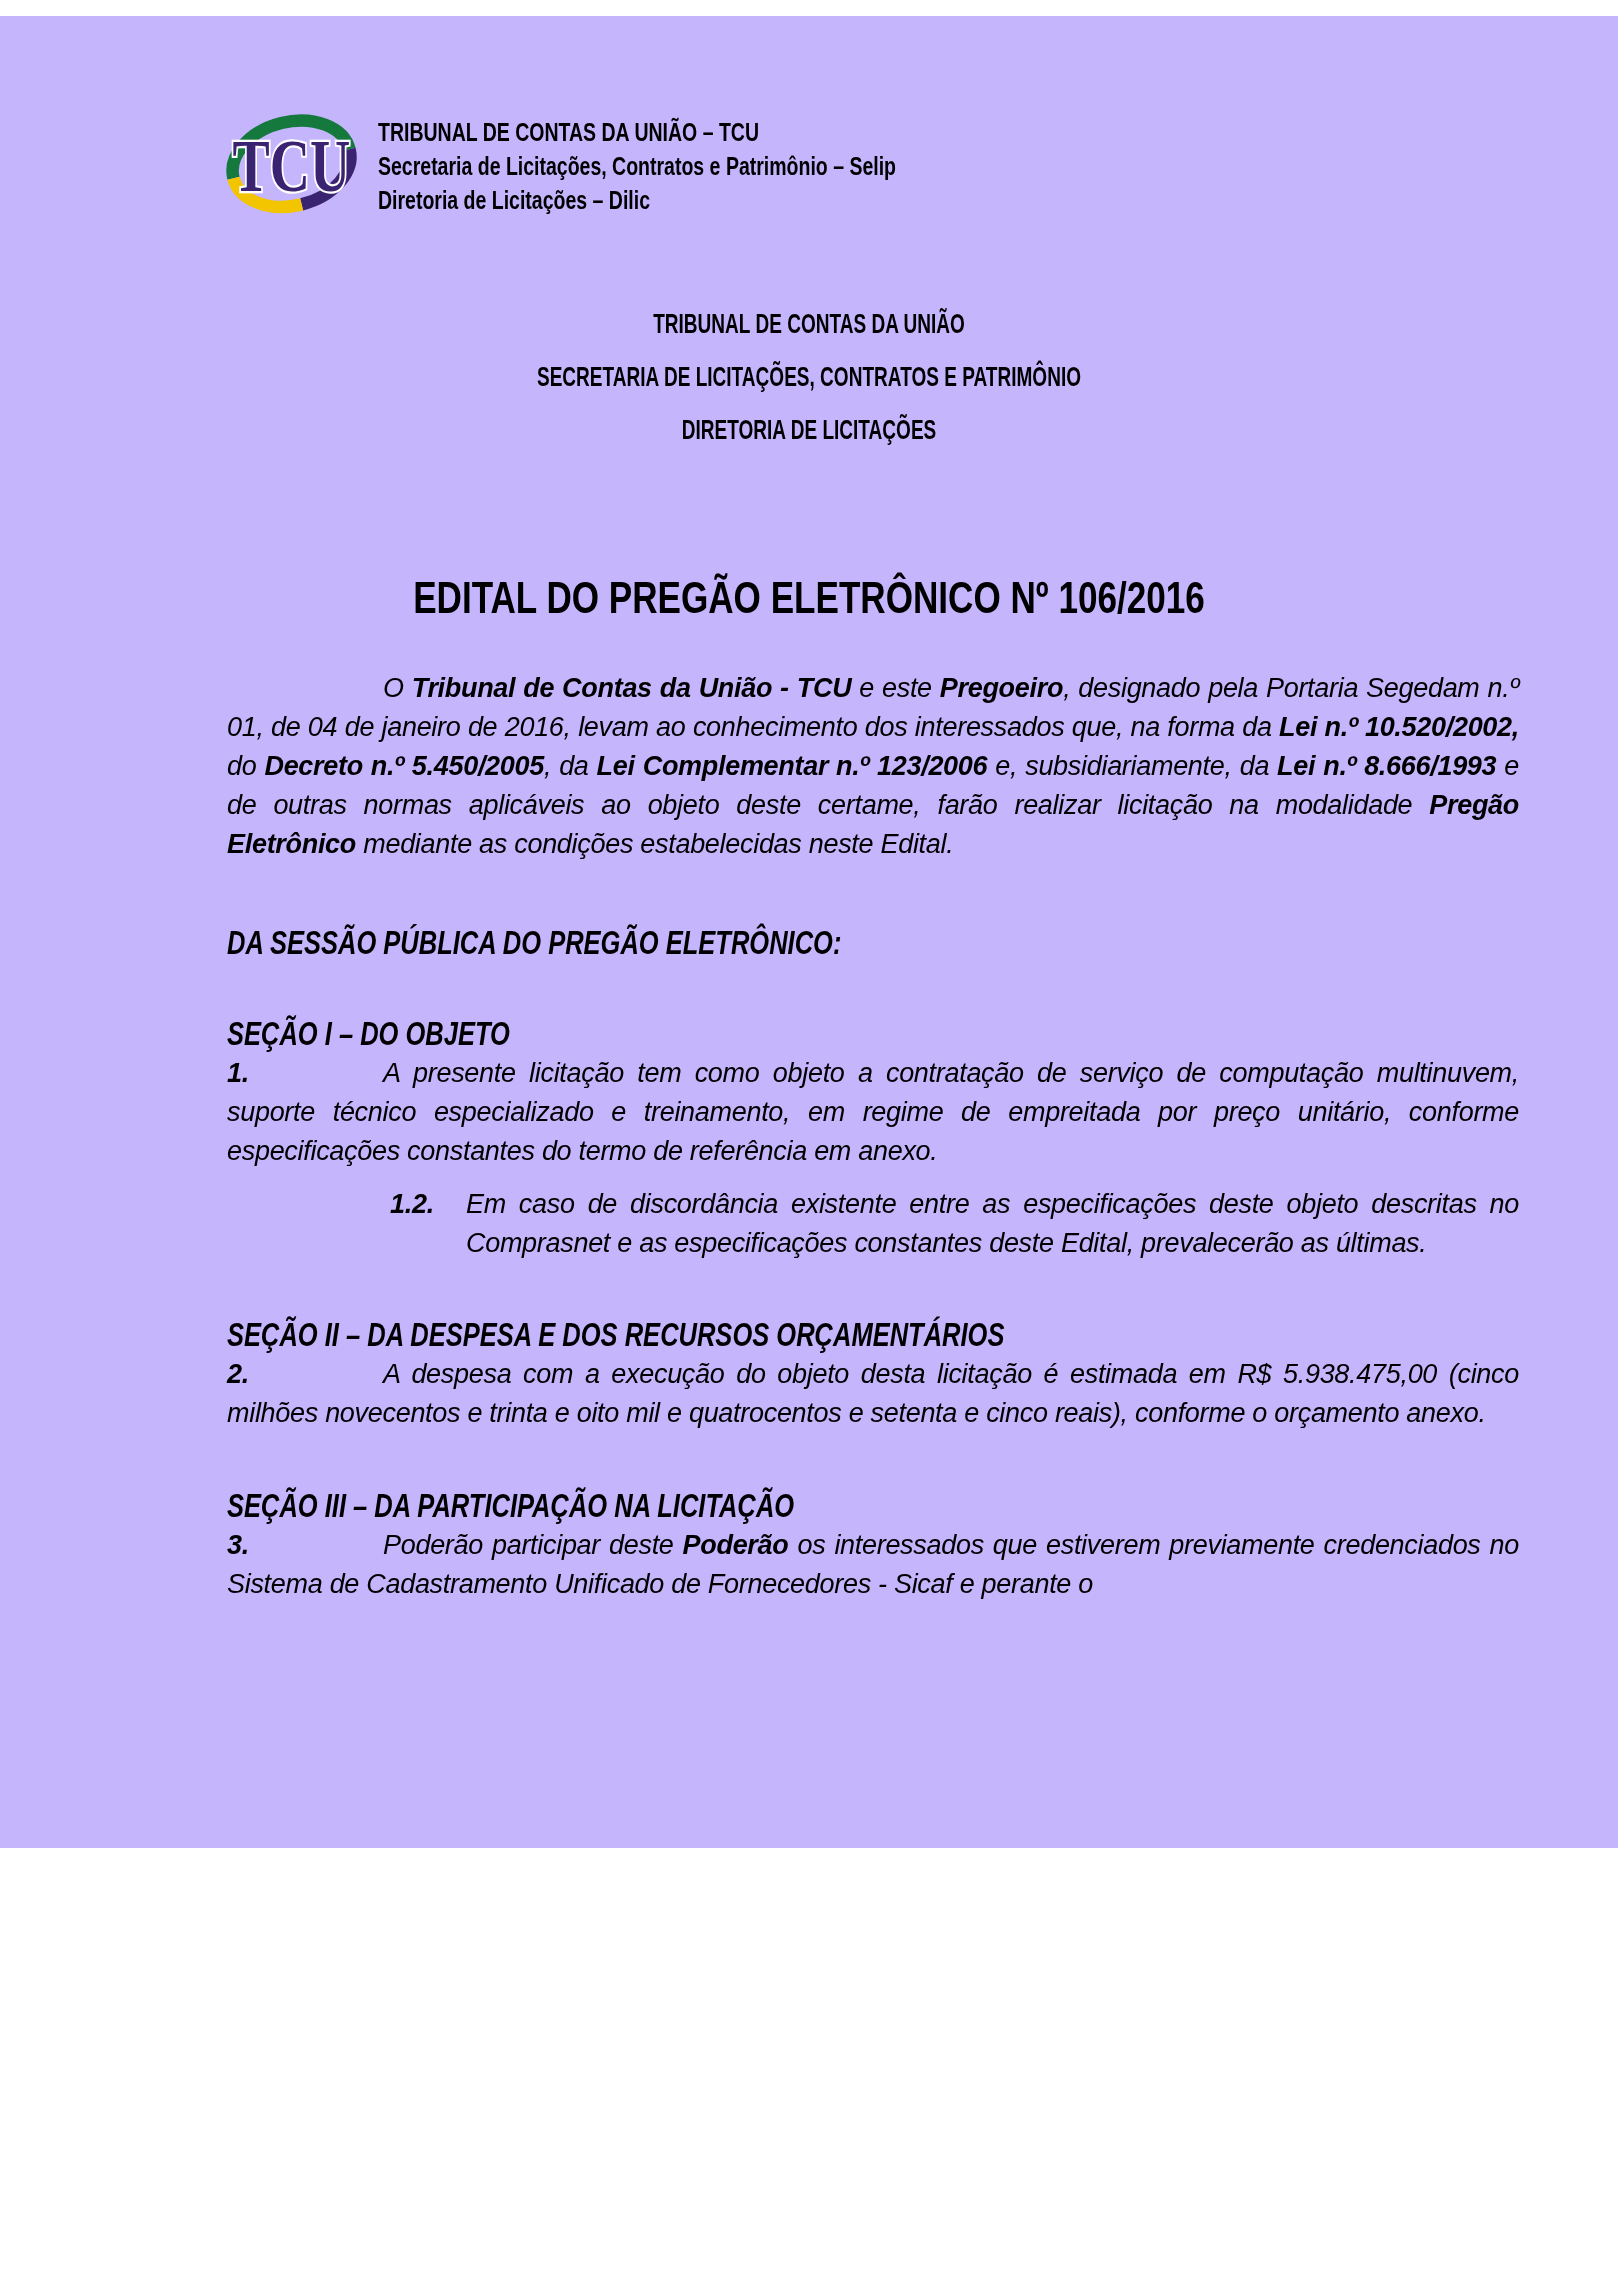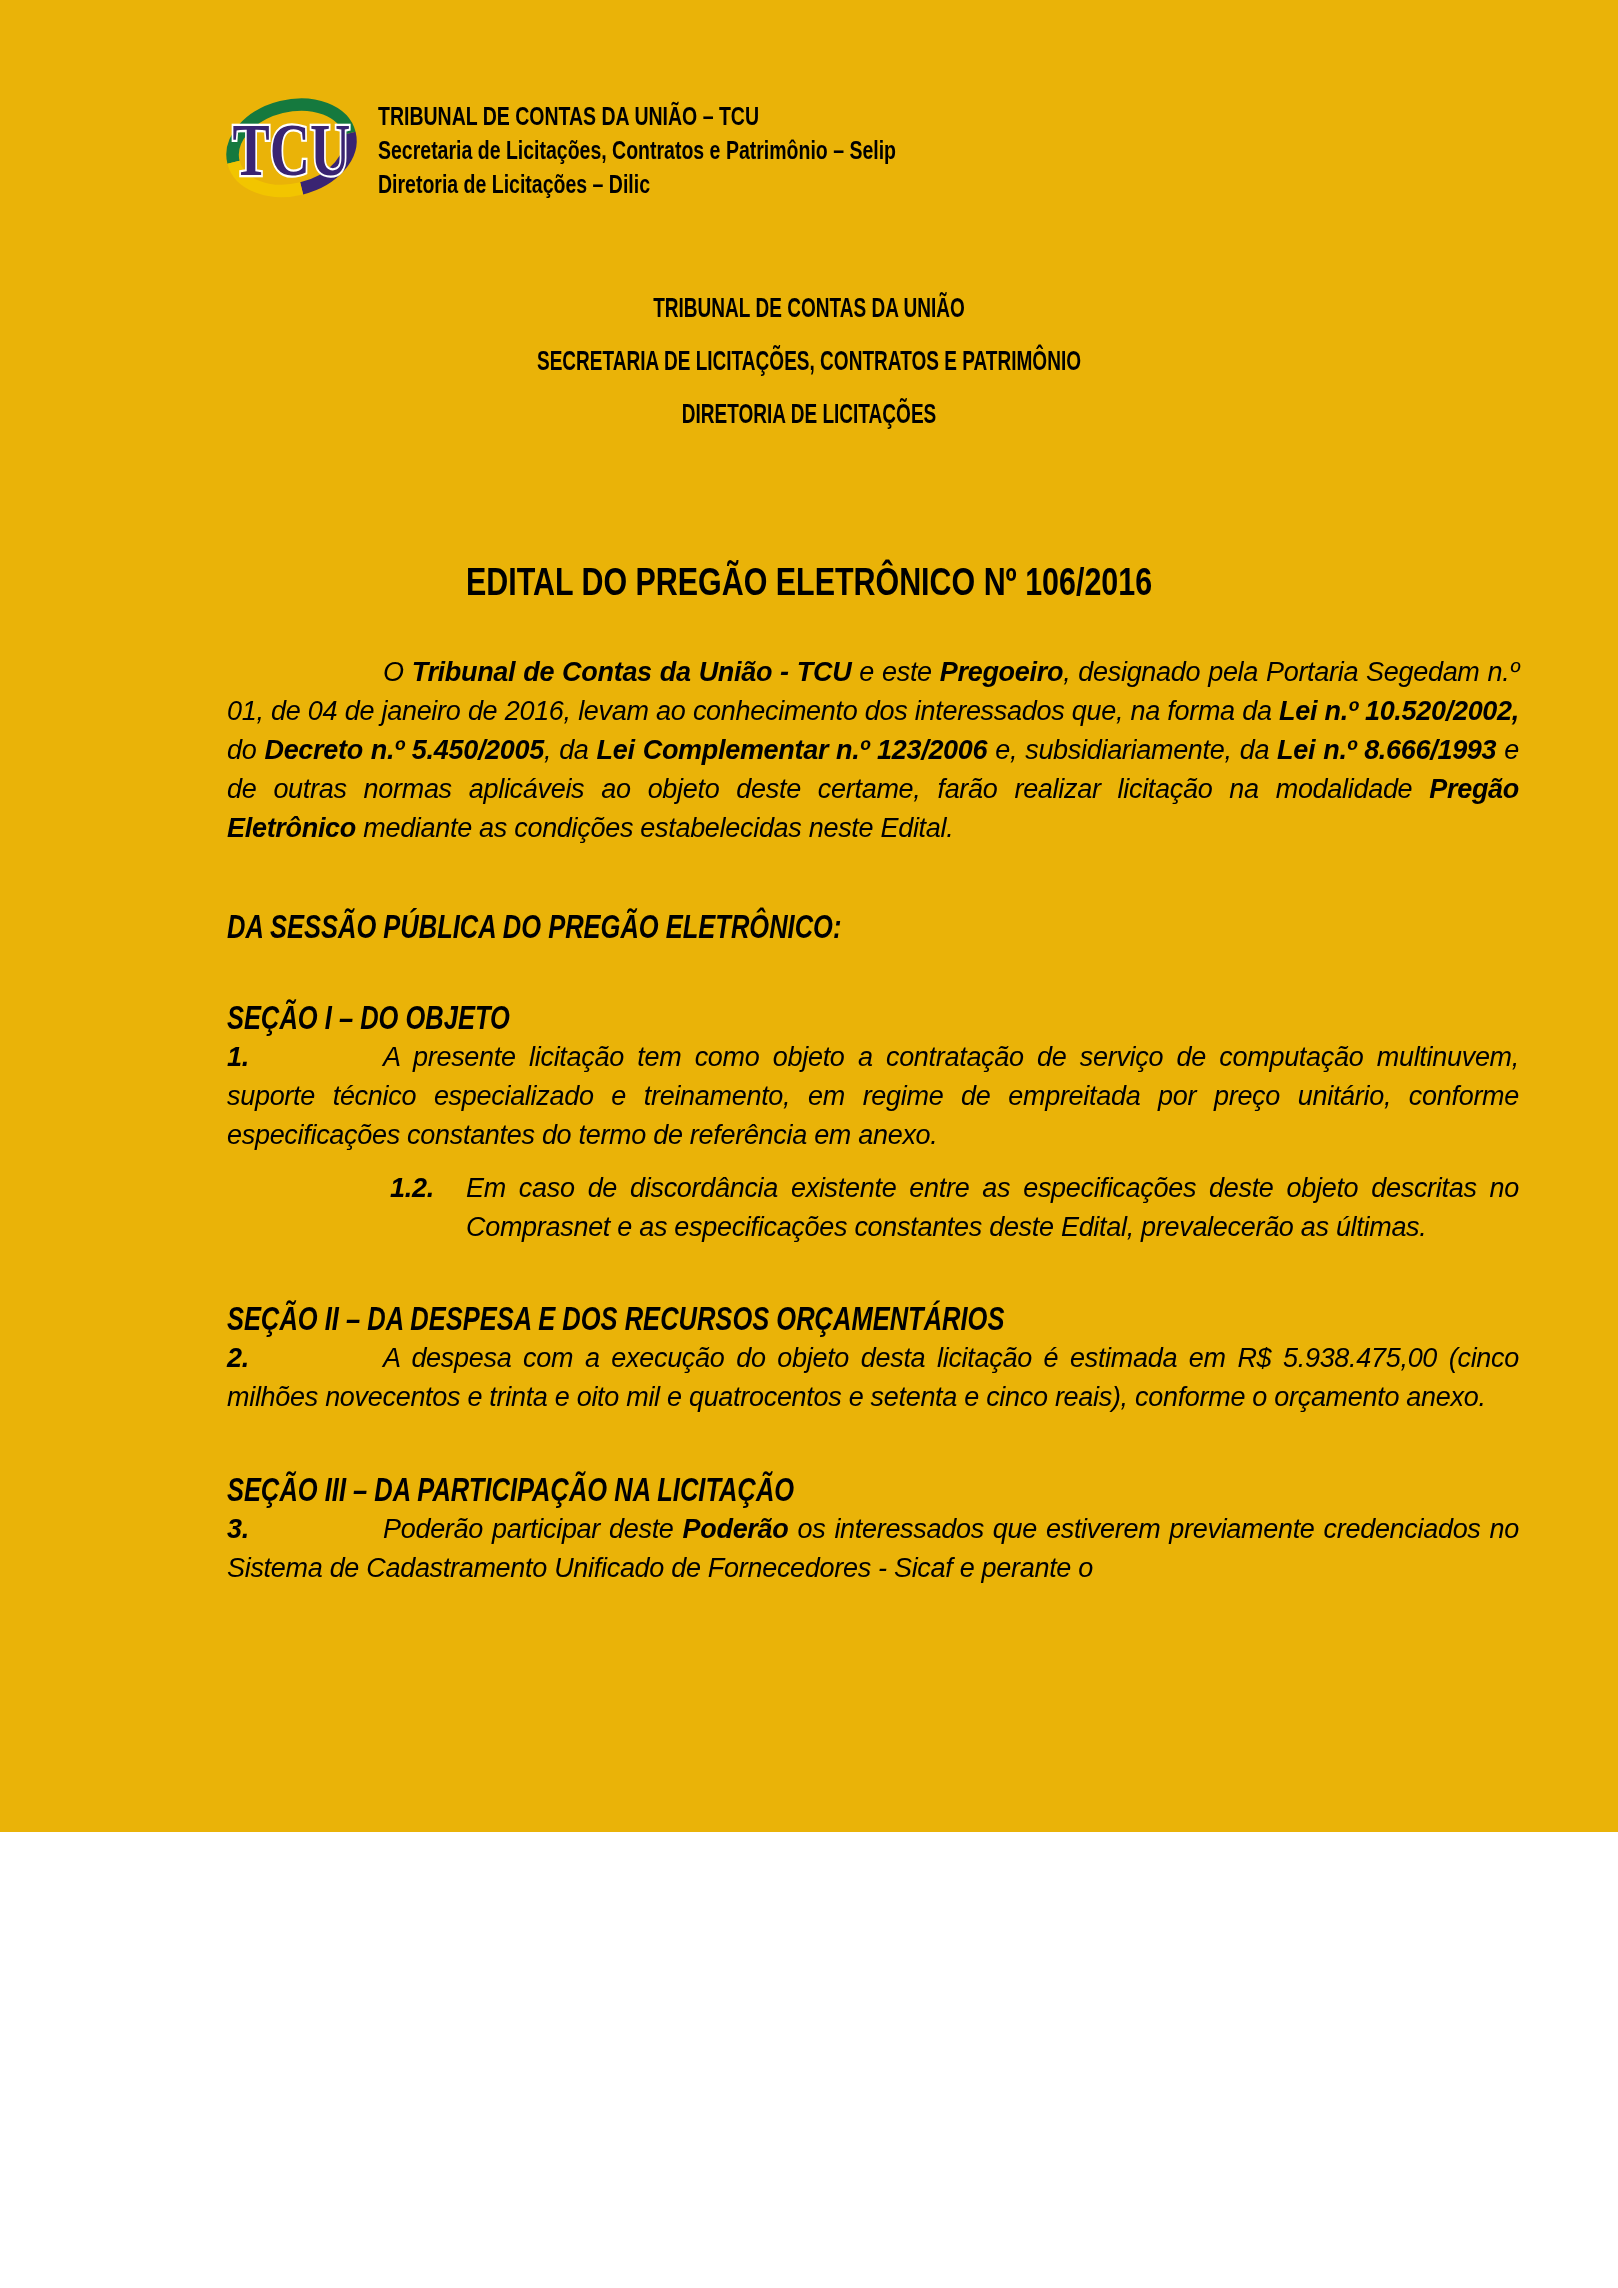--- a/index.html
+++ b/index.html
@@ -1,32 +1,32 @@
 <!DOCTYPE html>
 <html lang="pt" style="font-size:14.3px"><head>
 <meta charset="utf-8">
 <style>
   html,body{margin:0;padding:0;background:#ffffff;}
-  .page{position:relative;width:1618px;height:1832px;background:#eab308;color:#000;
-        font-family:"Liberation Sans",sans-serif;overflow:hidden;}
+  .page{position:relative;width:1618px;height:1832px;background:#c4b5fd;color:#000;
+        font-family:"Liberation Sans",sans-serif;overflow:hidden;margin-top:16px;}
 
   
   .lh-row{position:absolute;top:87px;left:221px;display:flex;align-items:center;}
   .lh-logo{flex:0 0 auto;}
   .lh-text{margin-left:16px;font-weight:bold;font-size:25px;line-height:34px;}
   .lh-line{transform:scaleX(0.78);transform-origin:0 50%;white-space:nowrap;}
 
   
   .org-block{position:absolute;top:281px;left:0;width:100%;text-align:center;
              font-weight:bold;font-size:28px;line-height:53px;}
   .org-line{transform:scaleX(0.68);transform-origin:50% 50%;white-space:nowrap;}
 
   
   .edital{position:absolute;top:559px;left:0;width:100%;text-align:center;
-          font-weight:bold;font-size:39px;line-height:45px;}
+          font-weight:bold;font-size:45px;line-height:45px;}
   .edital .org-line{transform:scaleX(0.78);}
 
   
   .content{position:absolute;top:653px;left:227px;width:1292px;
            font-size:27px;line-height:39px;letter-spacing:-0.3px;font-style:italic;}
   .content p{margin:0;text-align:justify;}
   b,.b{font-weight:bold;}
 
   .intro{text-indent:156px;}
 

